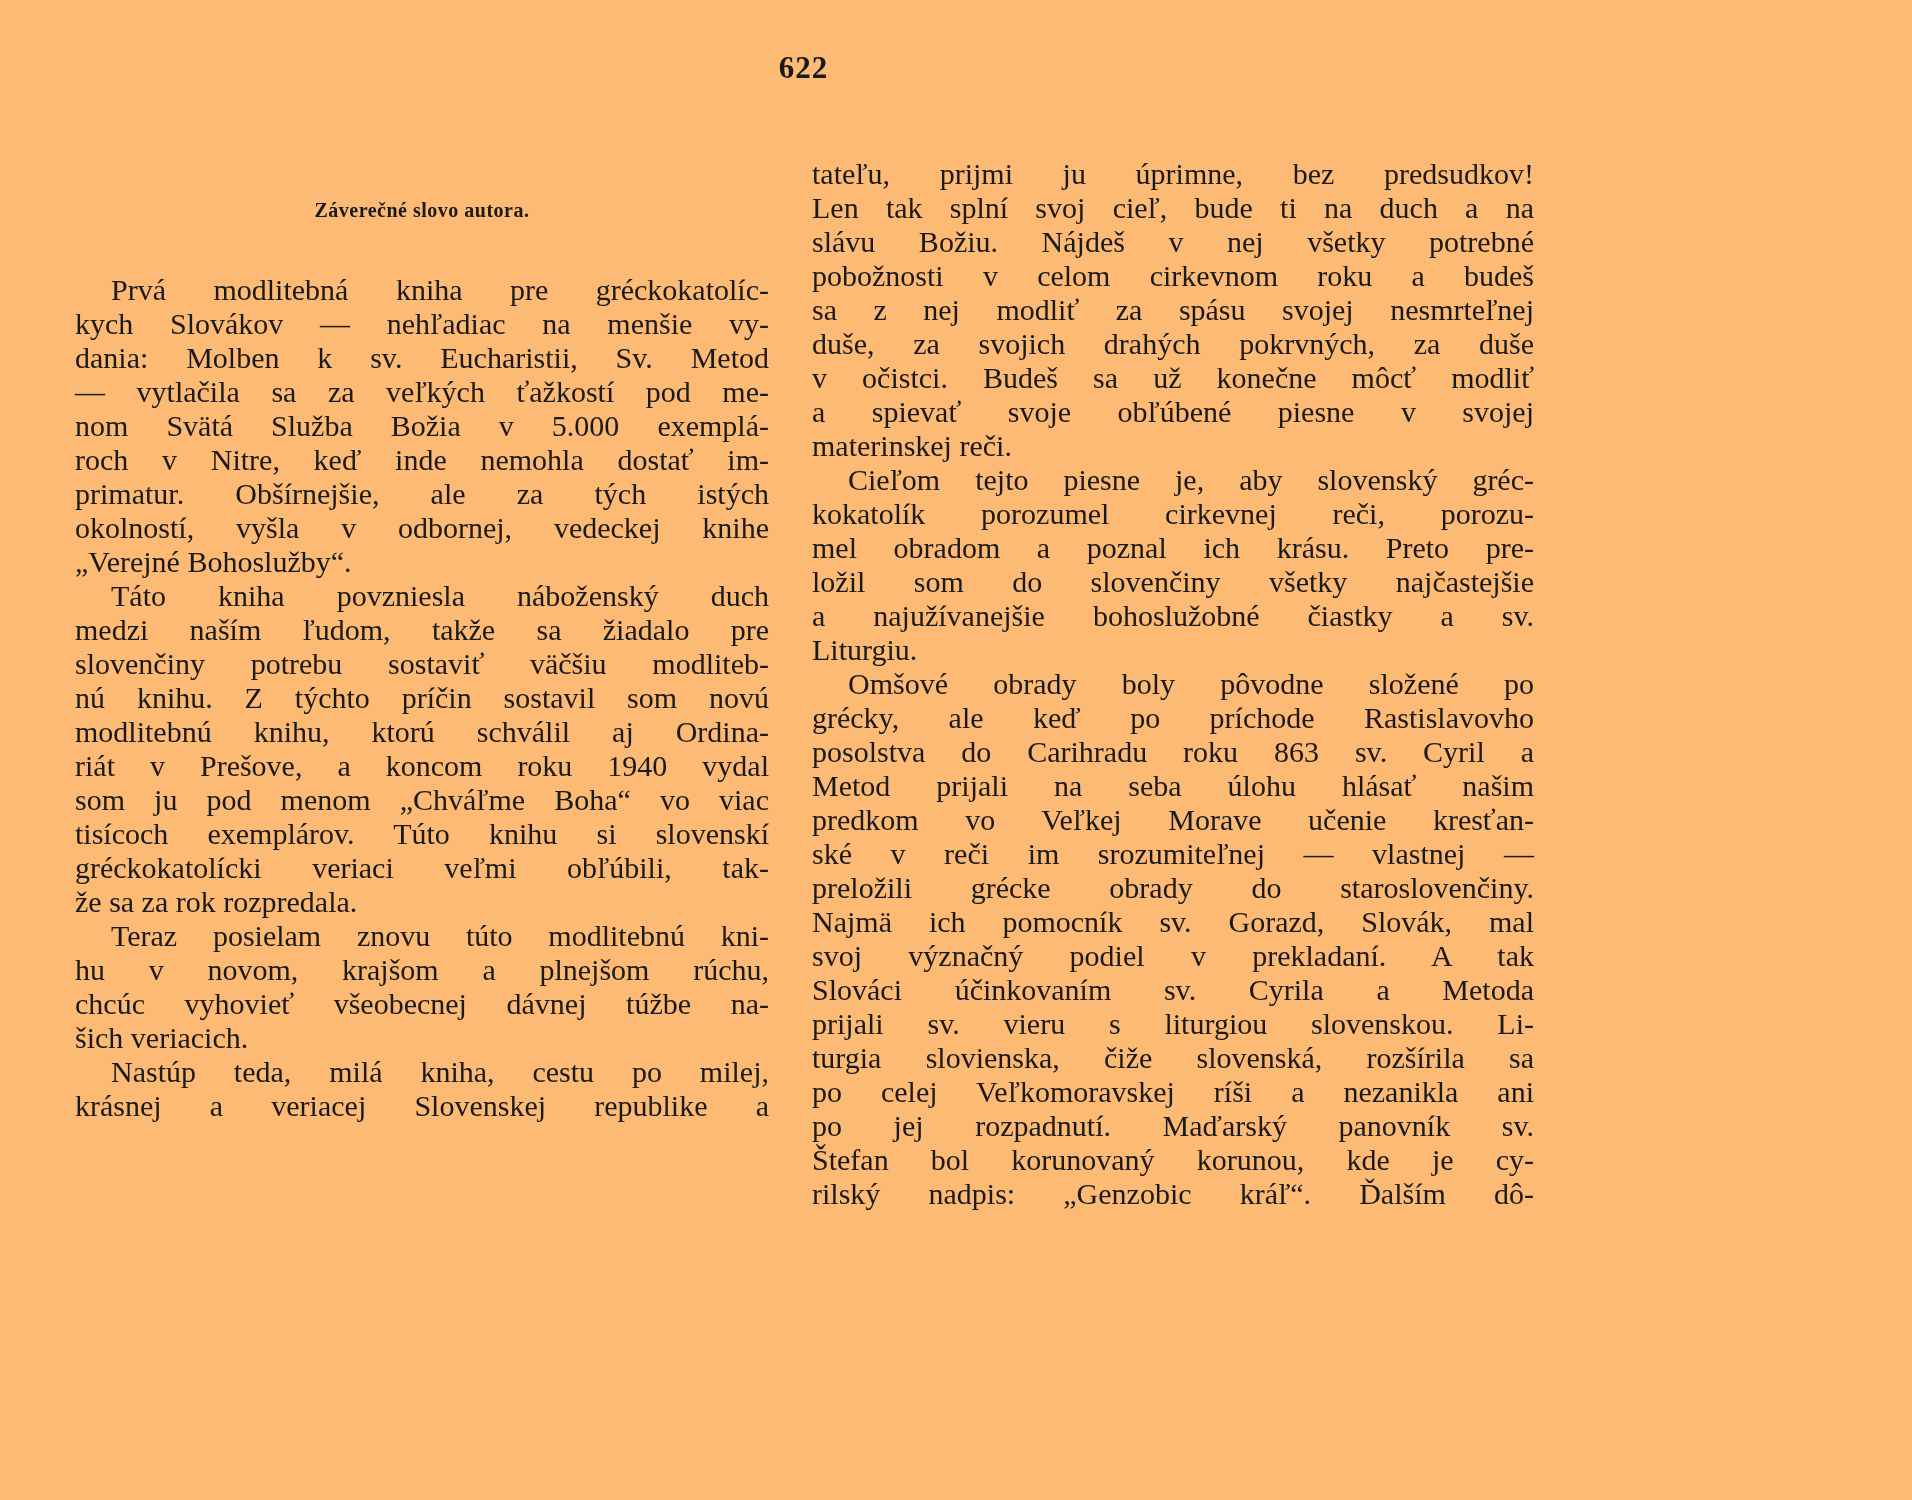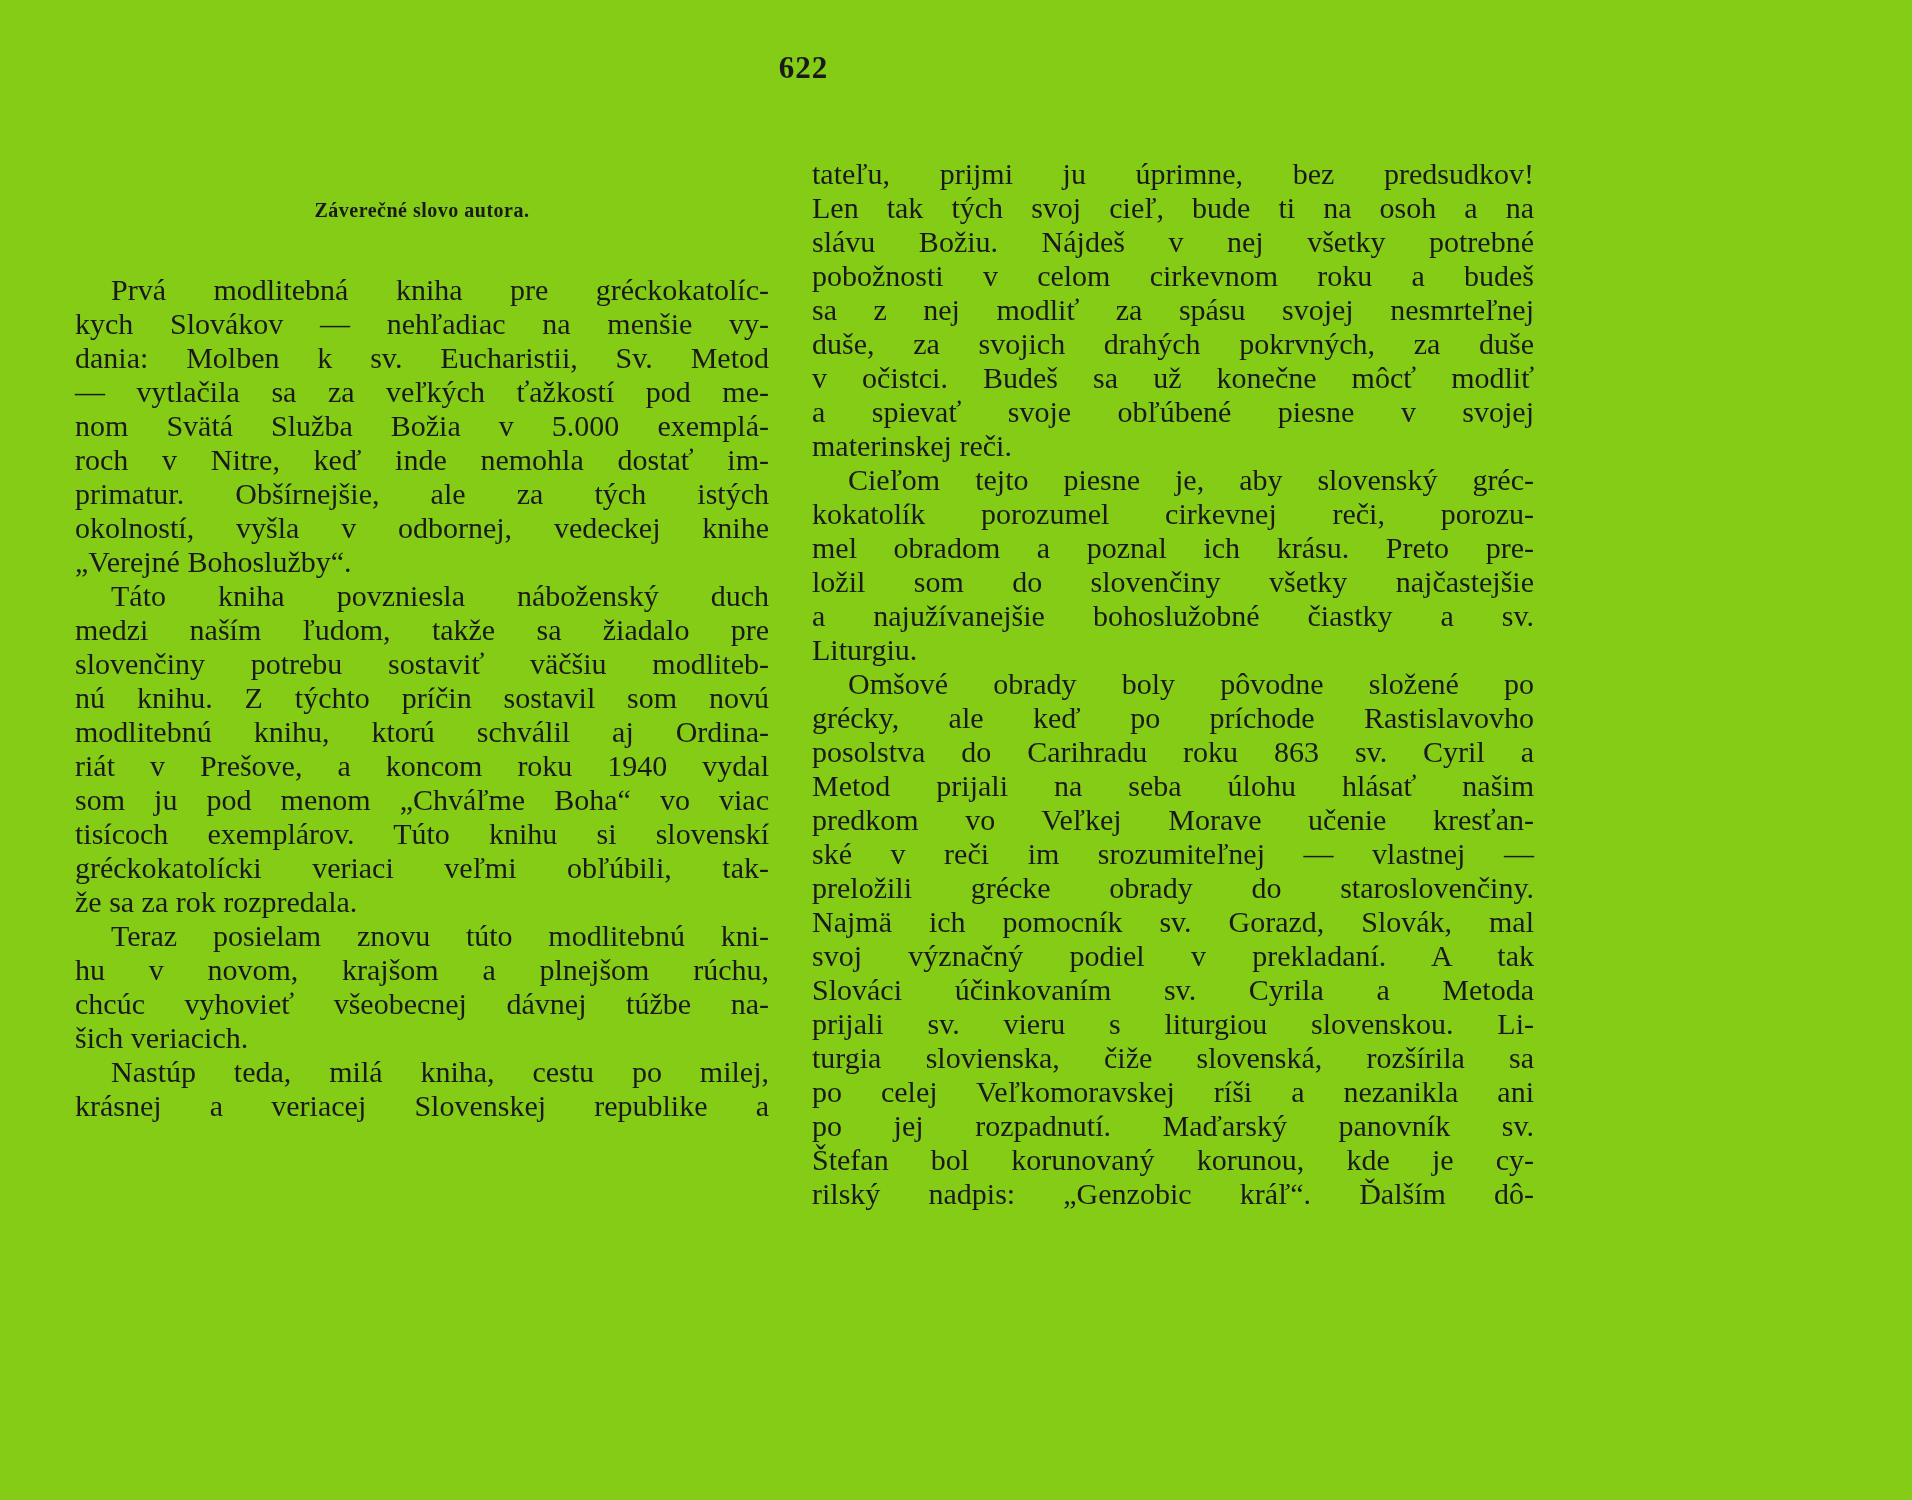--- a/index.html
+++ b/index.html
@@ -4,21 +4,21 @@
 <style>
   html, body {
     margin: 0;
     padding: 0;
     background: #ffffff;
   }
   .book-page {
     position: relative;
     width: 1912px;
     height: 1500px;
-    background: #84cc16;
+    background: #fdba74;
     color: #1a1a1a;
     font-family: "Liberation Serif", serif;
     overflow: hidden;
   }
   .page-number {
     position: absolute;
     left: 75px;
     top: 50px;
     width: 1457px;
     text-align: center;
@@ -102,21 +102,21 @@
       </div>
       <div class="paragraph">
         <div class="line indent">Nastúp teda, milá kniha, cestu po milej,</div>
         <div class="line">krásnej a veriacej Slovenskej republike a</div>
       </div>
     </div>
 
   <div class="column right">
       <div class="paragraph">
         <div class="line">tateľu, prijmi ju úprimne, bez predsudkov!</div>
-        <div class="line">Len tak tých svoj cieľ, bude ti na osoh a na</div>
+        <div class="line">Len tak splní svoj cieľ, bude ti na duch a na</div>
         <div class="line">slávu Božiu. Nájdeš v nej všetky potrebné</div>
         <div class="line">pobožnosti v celom cirkevnom roku a budeš</div>
         <div class="line">sa z nej modliť za spásu svojej nesmrteľnej</div>
         <div class="line">duše, za svojich drahých pokrvných, za duše</div>
         <div class="line">v očistci. Budeš sa už konečne môcť modliť</div>
         <div class="line">a spievať svoje obľúbené piesne v svojej</div>
         <div class="line last">materinskej reči.</div>
       </div>
       <div class="paragraph">
         <div class="line indent">Cieľom tejto piesne je, aby slovenský gréc-</div>

